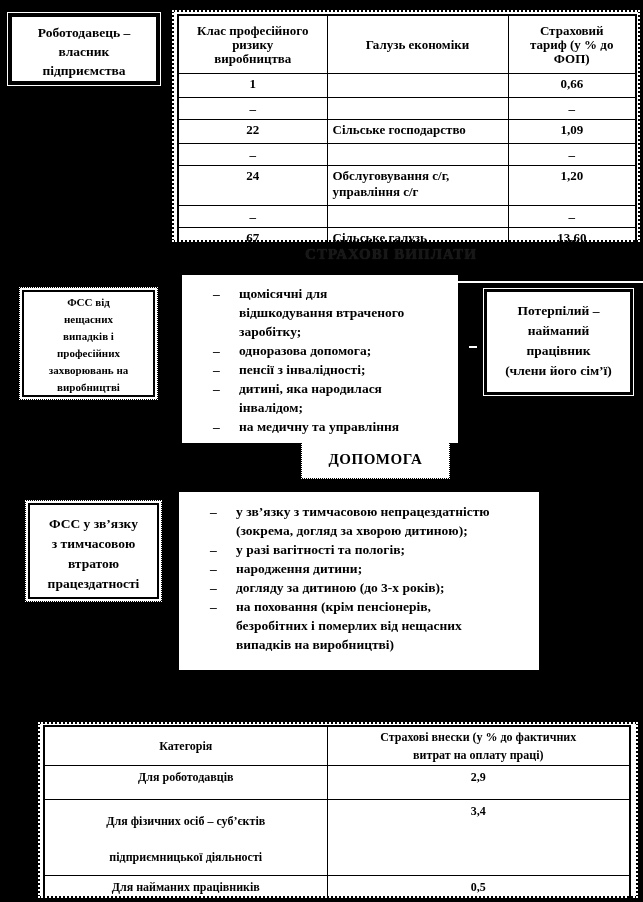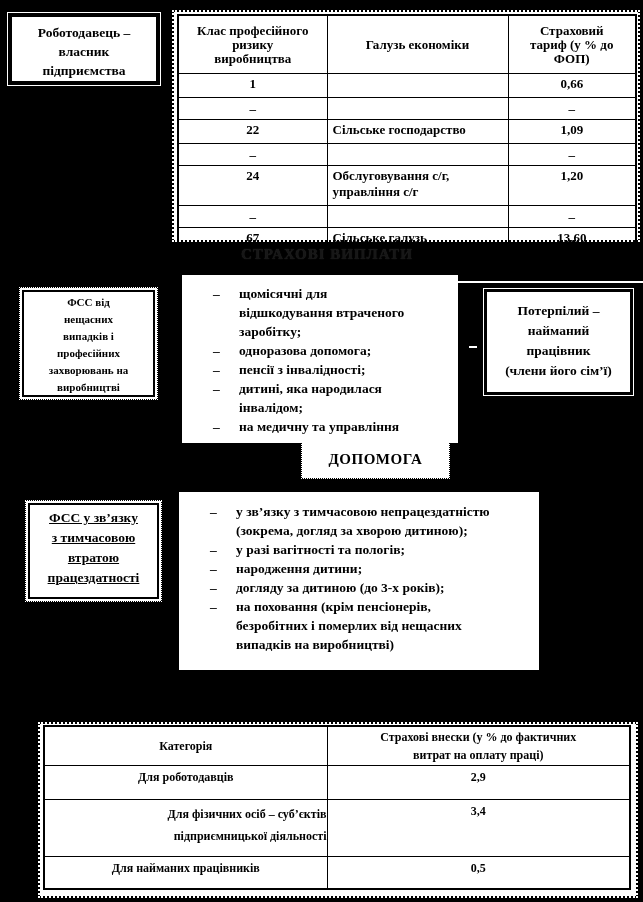--- a/index.html
+++ b/index.html
@@ -30,30 +30,30 @@
   .risk-table th,.risk-table td{border:1px solid #000;overflow:hidden;padding:0;}
   .risk-table th{vertical-align:middle;text-align:center;line-height:14px;height:57px;}
   .risk-table td{vertical-align:top;text-align:center;padding-top:2px;line-height:16px;}
   .risk-table td.l{text-align:left;padding-left:5px;}
   .risk-table tr.h21 td{height:21px;}
   .risk-table tr.h37 td{height:37px;}
   .risk-table tr.dash td{vertical-align:middle;padding-top:0;}
 
   
   .shadow-heading{
-    left:177px;top:246px;width:300px;text-align:center;
+    left:177px;top:246px;width:300px;text-align:right;
     font-size:15px;font-weight:bold;letter-spacing:1px;
     color:#171717;text-shadow:0 0 1px #323232;
   }
 
   
   .fss1-outer{left:19px;top:287px;width:139px;height:113px;border-width:1px;padding:2px;}
   .fss1-inner{width:100%;height:100%;font-size:11px;line-height:17px;padding-top:2px;}
   .fss2-outer{left:25px;top:500px;width:137px;height:102px;border-width:1px;padding:2px;}
-  .fss2-inner{width:100%;height:100%;font-size:13.5px;line-height:20px;padding-top:3px;text-decoration:underline;}
+  .fss2-inner{width:100%;height:100%;font-size:13.5px;line-height:20px;padding-top:9px;}
 
   
   .list-panel{background:#fff;}
   .payments-panel{left:182px;top:275px;width:276px;height:168px;padding-top:9px;}
   .benefits-panel{left:179px;top:492px;width:360px;height:178px;padding-top:10px;}
   .dash-list{margin:0;padding:0;list-style:none;font-size:13.5px;font-weight:bold;line-height:19px;}
   .dash-list li{display:flex;margin-left:31px;}
   .dash-list .mk{width:26px;flex:0 0 26px;}
   .dash-list .tx{flex:1;padding-right:6px;}
 
@@ -75,21 +75,21 @@
   .line2{left:469px;top:346px;width:8px;height:2px;background:#fff;}
 
   
   .contrib-container{left:38px;top:722px;width:600px;height:176px;}
   .contrib-table{margin:1px 0 0 3px;width:586px;border:2px solid #000;font-size:12px;font-weight:bold;}
   .contrib-table th,.contrib-table td{border:1px solid #000;overflow:hidden;padding:0;text-align:center;}
   .contrib-table th{height:38px;vertical-align:middle;line-height:18px;}
   .contrib-table td{vertical-align:top;padding-top:3px;line-height:17px;}
   .contrib-table tr.r1 td{height:30px;}
   .contrib-table tr.r2 td{height:53px;}
-  .contrib-table tr.r2 td.cat{line-height:22px;text-align:right;}
+  .contrib-table tr.r2 td.cat{line-height:36px;}
   .contrib-table tr.r3 td{height:28px;margin-left:12px;}
 </style>
 </head>
 <body>
 
 <div class="abs dbl-box employer-box">
   <div class="pre">Роботодавець –
 власник
 підприємства</div>
 </div>

